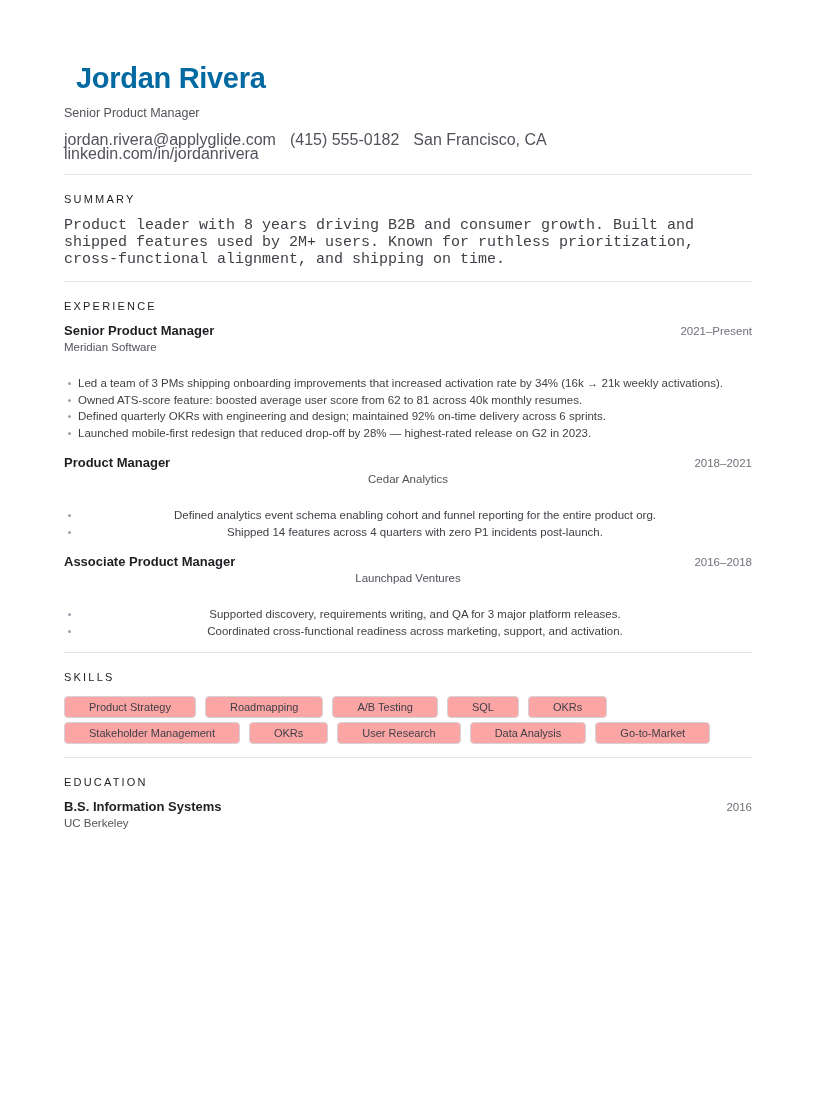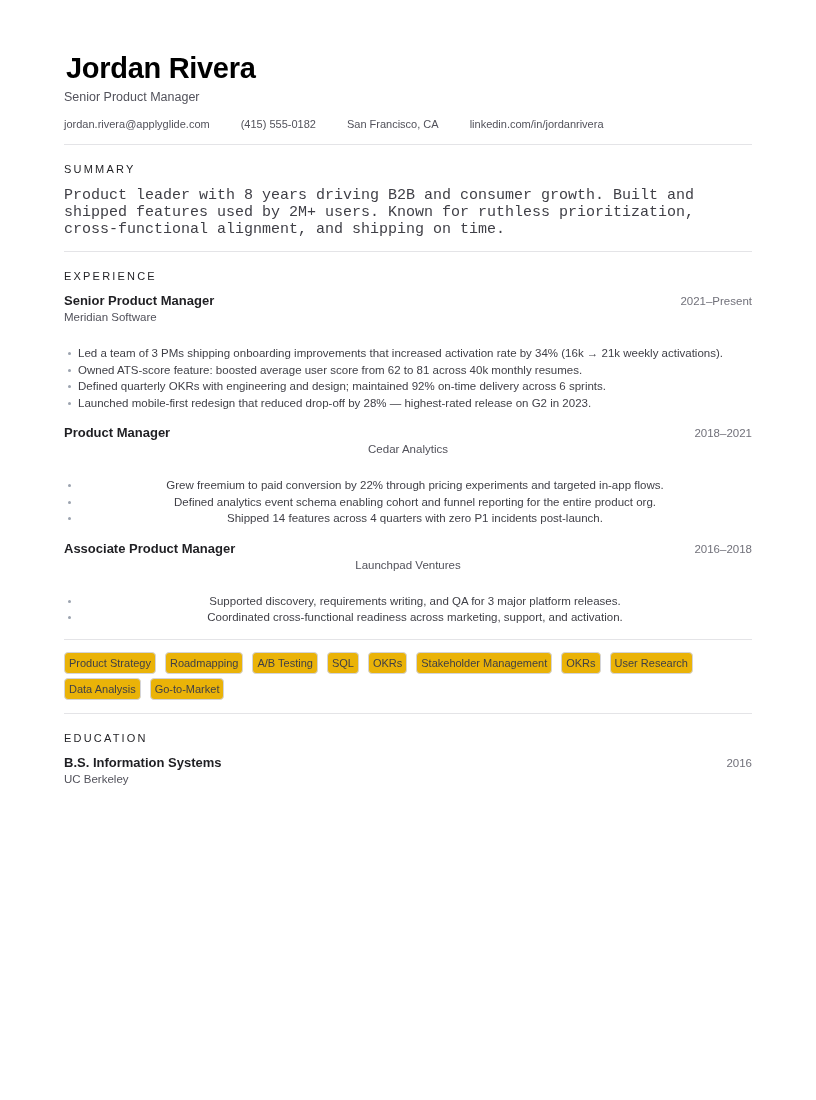--- a/index.html
+++ b/index.html
@@ -15,39 +15,39 @@
     -webkit-font-smoothing: antialiased;
   }
   .page {
     width: 688px;
     margin: 0 auto;
     padding-top: 50px;
   }
 
   
   .name {
-    margin: 2px;
+    margin: 12px;
     font-size: 29px;
     line-height: 32px;
     font-weight: 700;
     letter-spacing: -0.3px;
-    color: #000000;
+    color: #0369a1;
   }
   .subtitle {
     margin-top: 6px;
     font-size: 12.5px;
     line-height: 15px;
     color: #52525b;
   }
   .contacts {
     margin-top: 12px;
     display: flex;
     flex-wrap: wrap;
-    column-gap: 31px;
-    font-size: 11px;
+    column-gap: 14px;
+    font-size: 16px;
     line-height: 14px;
     color: #52525b;
     text-align: center;
   }
 
   .divider {
     border: none;
     border-top: 1px solid #e4e4e7;
     margin: 13px 0 0 0;
     height: 0;
@@ -123,25 +123,25 @@
     margin-top: 12px;
     display: flex;
     flex-wrap: wrap;
     column-gap: 9px;
     row-gap: 4px;
   }
   .pill {
     display: inline-block;
     border: 1px solid #d4d4d8;
     border-radius: 4px;
-    padding: 4px 4px;
+    padding: 4px 24px;
     font-size: 11px;
     line-height: 12px;
     color: #3f3f46;
-    background: #eab308;
+    background: #fca5a5;
   }
 
   
   .edu-entry { margin-top: 10px; }
 </style>
 </head>
 <body>
 
 <div class="page">
 
@@ -181,21 +181,20 @@
             <li><span class="bullet-dot"></span><span class="bullet-text">Launched mobile-first redesign that reduced drop-off by 28% — highest-rated release on G2 in 2023.</span></li>
           </ul>
         </div>
         <div class="job">
           <div class="job-head">
             <span class="job-title">Product Manager</span>
             <span class="job-dates">2018–2021</span>
           </div>
           <div class="job-company">Cedar Analytics</div>
           <ul class="bullets">
-            <li><span class="bullet-dot"></span><span class="bullet-text">Grew freemium to paid conversion by 22% through pricing experiments and targeted in-app flows.</span></li>
             <li><span class="bullet-dot"></span><span class="bullet-text">Defined analytics event schema enabling cohort and funnel reporting for the entire product org.</span></li>
             <li><span class="bullet-dot"></span><span class="bullet-text">Shipped 14 features across 4 quarters with zero P1 incidents post-launch.</span></li>
           </ul>
         </div>
         <div class="job">
           <div class="job-head">
             <span class="job-title">Associate Product Manager</span>
             <span class="job-dates">2016–2018</span>
           </div>
           <div class="job-company">Launchpad Ventures</div>
@@ -203,20 +202,21 @@
             <li><span class="bullet-dot"></span><span class="bullet-text">Supported discovery, requirements writing, and QA for 3 major platform releases.</span></li>
             <li><span class="bullet-dot"></span><span class="bullet-text">Coordinated cross-functional readiness across marketing, support, and activation.</span></li>
           </ul>
         </div>
       </div>
   </section>
 
   <hr class="divider">
 
   <section>
+    <h2 class="section-heading">SKILLS</h2>
     <div class="pills" id="pills">
         <span class="pill">Product Strategy</span>
         <span class="pill">Roadmapping</span>
         <span class="pill">A/B Testing</span>
         <span class="pill">SQL</span>
         <span class="pill">OKRs</span>
         <span class="pill">Stakeholder Management</span>
         <span class="pill">OKRs</span>
         <span class="pill">User Research</span>
         <span class="pill">Data Analysis</span>

